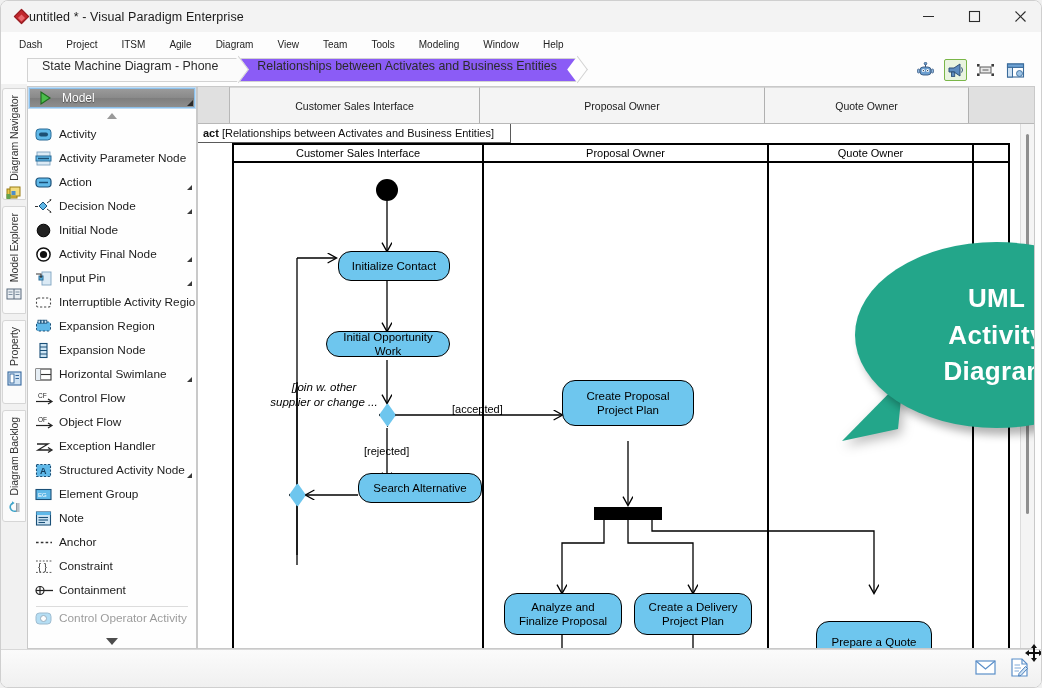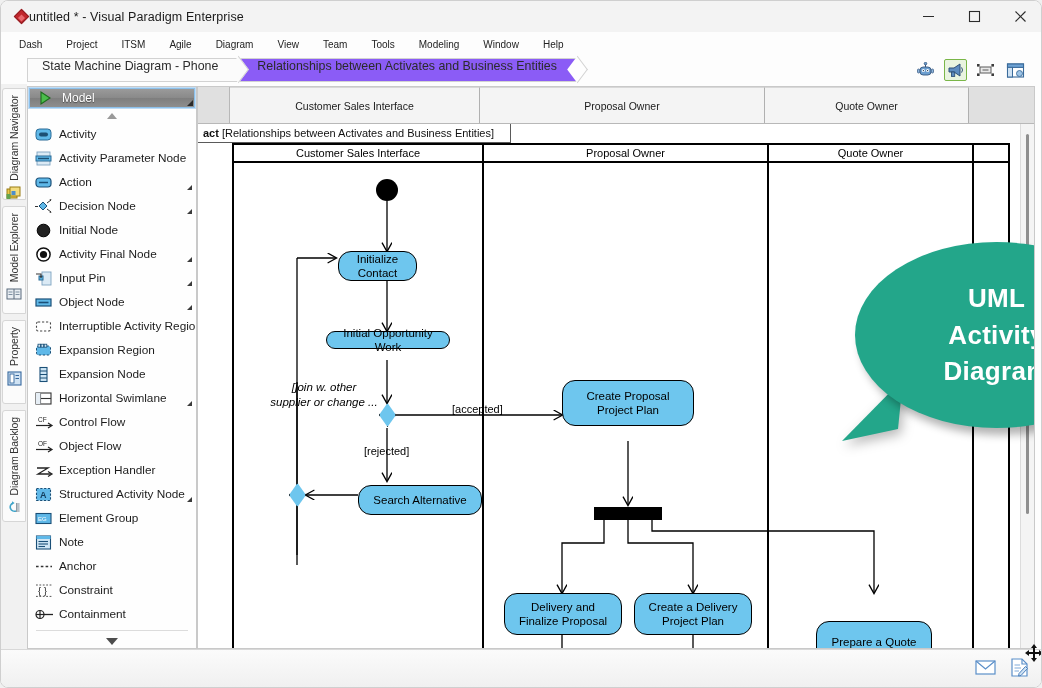--- a/index.html
+++ b/index.html
@@ -431,28 +431,20 @@
               <rect x="7" y="2" width="9" height="13" fill="#dbeaf5" stroke="#7fa4c1" stroke-width=".9"></rect>
               <rect x="4" y="6" width="4" height="4" fill="#5fb8e8" stroke="#2a6b96" stroke-width="1"></rect>
               <path d="M1 4 L6 4 L6 7" fill="none" stroke="#333" stroke-width="1.1"></path>
               <path d="M4.6 6.2 L6 8.4 L7.4 6.2 Z" fill="#333"></path>
             </svg></span>
           <span class="lbl">Input Pin</span>
           <span class="sub"></span>
         </div>
         <div class="pal-row">
           <span class="ic"><svg width="17" height="17" viewBox="0 0 17 17">
-              <rect x="1" y="5" width="15" height="7" fill="#5fb8e8" stroke="#1a4f77" stroke-width="1.2"></rect>
-              <line x1="3.5" y1="8.5" x2="13.5" y2="8.5" stroke="#1a4f77" stroke-width="1.6"></line>
-            </svg></span>
-          <span class="lbl">Object Node</span>
-          <span class="sub"></span>
-        </div>
-        <div class="pal-row">
-          <span class="ic"><svg width="17" height="17" viewBox="0 0 17 17">
               <rect x="1.5" y="4" width="14" height="9" rx="1.5" fill="#fff" stroke="#444" stroke-width="1.1" stroke-dasharray="2.2 1.8"></rect>
             </svg></span>
           <span class="lbl">Interruptible Activity Region</span>
         </div>
         <div class="pal-row">
           <span class="ic"><svg width="17" height="17" viewBox="0 0 17 17">
               <rect x="1.5" y="4" width="14" height="9" rx="2" fill="#5fb8e8" stroke="#1a4f77" stroke-width="1" stroke-dasharray="2.4 1.6"></rect>
               <rect x="3" y="2.2" width="2.6" height="3" fill="#cfe6f5" stroke="#1a4f77" stroke-width=".8"></rect>
               <rect x="6.1" y="2.2" width="2.6" height="3" fill="#cfe6f5" stroke="#1a4f77" stroke-width=".8"></rect>
               <rect x="9.2" y="2.2" width="2.6" height="3" fill="#cfe6f5" stroke="#1a4f77" stroke-width=".8"></rect>
@@ -627,35 +619,35 @@
           <path d="M418 374 L418 386 L640 386 L640 448" marker-end="url(#ar)"></path>
 
           <line x1="328" y1="478" x2="328" y2="505"></line>
           <line x1="459" y1="478" x2="459" y2="505"></line>
           <line x1="640" y1="478" x2="640" y2="505"></line>
         </g>
       </svg>
 
       <div class="initial-node" style="left:142px; top:34px;"></div>
 
-      <div class="node" style="left:104px; top:106px; width:79px; height:30px;">Initialize Contact</div>
-
-      <div class="node" style="left:92px; top:186px; width:124px; height:18px;">Initial Opportunity Work</div>
+      <div class="node" style="left:104px; top:106px; width:112px; height:30px;">Initialize Contact</div>
+
+      <div class="node" style="left:92px; top:186px; width:124px; height:26px;">Initial Opportunity Work</div>
 
       <div class="diamond" style="left:145px; top:258px;"></div>
 
-      <div class="node" style="left:124px; top:340px; width:124px; height:30px;">Search Alternative</div>
+      <div class="node" style="left:124px; top:328px; width:124px; height:30px;">Search Alternative</div>
 
       <div class="diamond" style="left:55px; top:338px;"></div>
 
       <div class="node" style="left:328px; top:235px; width:132px; height:46px;">Create Proposal Project Plan</div>
 
       <div class="forkbar" style="left:360px; top:362px; width:68px; height:13px;"></div>
 
-      <div class="node" style="left:270px; top:448px; width:118px; height:42px;">Delivery and Finalize Proposal</div>
+      <div class="node" style="left:270px; top:448px; width:118px; height:42px;">Analyze and Finalize Proposal</div>
 
       <div class="node" style="left:400px; top:448px; width:118px; height:42px;">Create a Delivery Project Plan</div>
 
       <div class="node" style="left:582px; top:448px; width:116px; height:42px;margin-top:28px;">Prepare a Quote</div>
 
       <div class="glabel" style="left:218px; top:258px;">[accepted]</div>
       <div class="glabel" style="left:130px; top:300px;">[rejected]</div>
       <div class="gl-multi" style="left:12px; top:235px; width:156px;">
         <div>[join w. other</div>
         <div>supplier or change ...</div>

